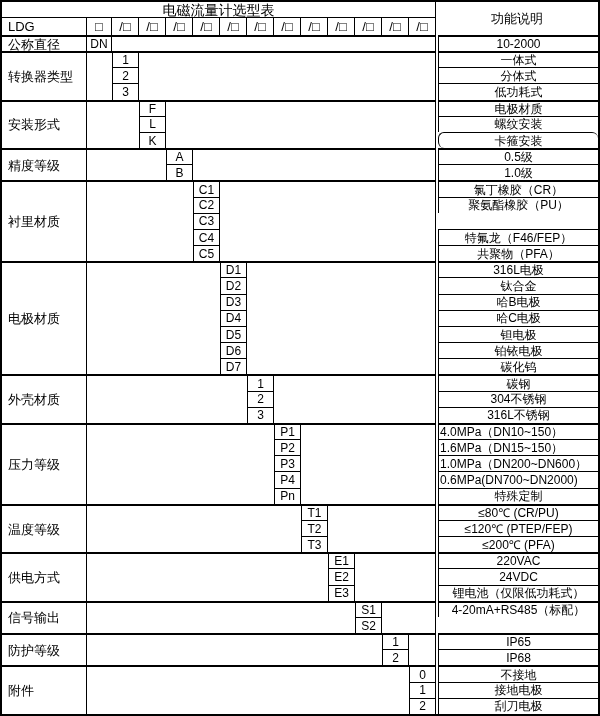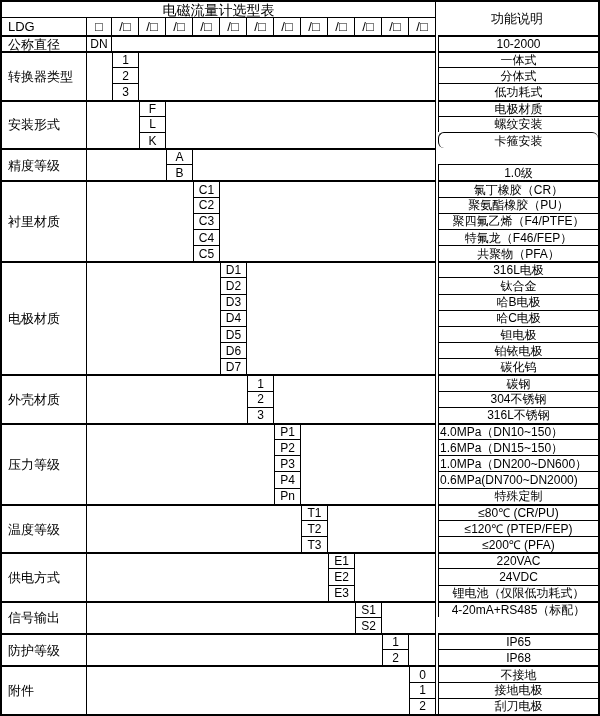--- a/index.html
+++ b/index.html
@@ -101,31 +101,31 @@
     <div class="cell code bl gstart" style="grid-area: 7 / 4;">F</div>
     <div class="cell desc gstart" style="grid-area: 7 / 15;">电极材质</div>
     <div class="cell code bl" style="grid-area: 8 / 4;">L</div>
     <div class="cell desc" style="grid-area: 8 / 15;">螺纹安装</div>
     <div class="cell code bl" style="grid-area: 9 / 4;">K</div>
     <div class="cell desc" style="grid-area: 9 / 15; border-radius: 6px;">卡箍安装</div>
     <div class="cell cat-label" style="grid-area: 10 / 1 / span 2;">精度等级</div>
     <div class="cell filler-l" style="grid-area: 10 / 2 / span 2 / 5;"></div>
     <div class="cell filler-r" style="grid-area: 10 / 6 / span 2 / 15;"></div>
     <div class="cell code bl gstart" style="grid-area: 10 / 5;">A</div>
+    <div class="cell desc gstart" style="grid-area: 10 / 15;">0.5级</div>
     <div class="cell code bl" style="grid-area: 11 / 5;">B</div>
     <div class="cell desc" style="grid-area: 11 / 15;">1.0级</div>
     <div class="cell cat-label" style="grid-area: 12 / 1 / span 5;">衬里材质</div>
     <div class="cell filler-l" style="grid-area: 12 / 2 / span 5 / 6;"></div>
     <div class="cell filler-r" style="grid-area: 12 / 7 / span 5 / 15;"></div>
     <div class="cell code bl gstart" style="grid-area: 12 / 6;">C1</div>
     <div class="cell desc gstart" style="grid-area: 12 / 15;">氯丁橡胶（CR）</div>
     <div class="cell code bl" style="grid-area: 13 / 6;">C2</div>
     <div class="cell desc" style="grid-area: 13 / 15;">聚氨酯橡胶（PU）</div>
     <div class="cell code bl" style="grid-area: 14 / 6;">C3</div>
-    <div class="cell desc" style="grid-area: 14 / 15;">聚四氟乙烯（F4/PTFE）</div>
     <div class="cell code bl" style="grid-area: 15 / 6;">C4</div>
     <div class="cell desc" style="grid-area: 15 / 15;">特氟龙（F46/FEP）</div>
     <div class="cell code bl" style="grid-area: 16 / 6;">C5</div>
     <div class="cell desc" style="grid-area: 16 / 15;">共聚物（PFA）</div>
     <div class="cell cat-label" style="grid-area: 17 / 1 / span 7;">电极材质</div>
     <div class="cell filler-l" style="grid-area: 17 / 2 / span 7 / 7;"></div>
     <div class="cell filler-r" style="grid-area: 17 / 8 / span 7 / 15;"></div>
     <div class="cell code bl gstart" style="grid-area: 17 / 7;">D1</div>
     <div class="cell desc gstart" style="grid-area: 17 / 15;">316L电极</div>
     <div class="cell code bl" style="grid-area: 18 / 7;">D2</div>

